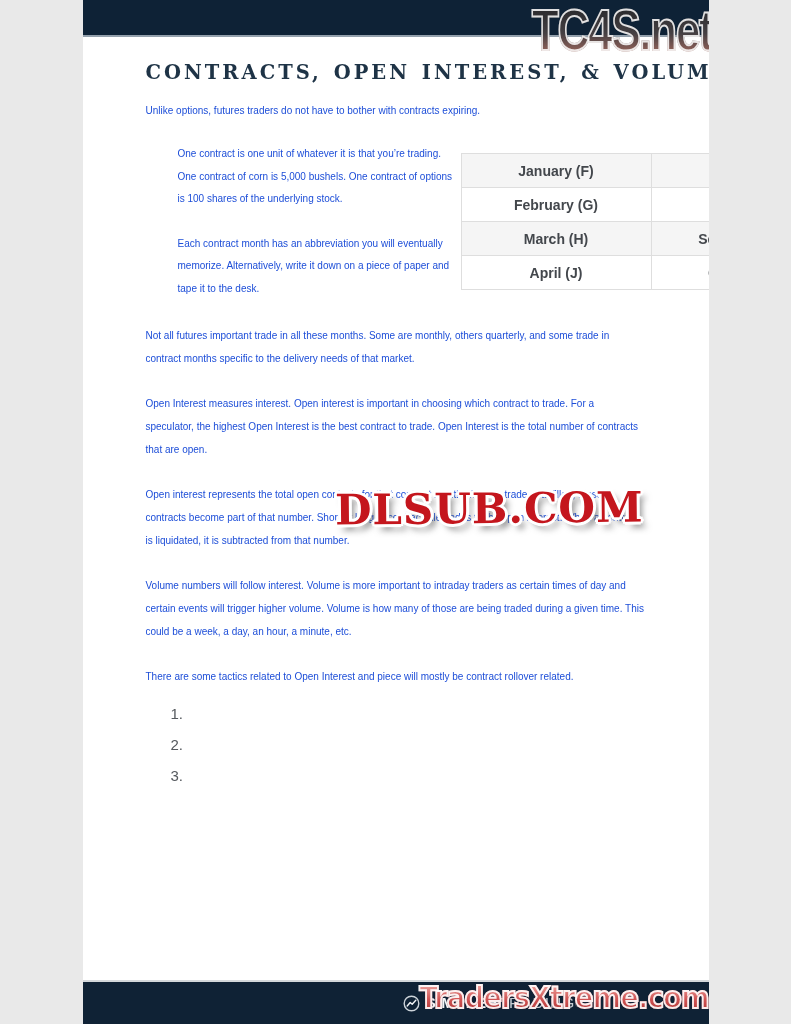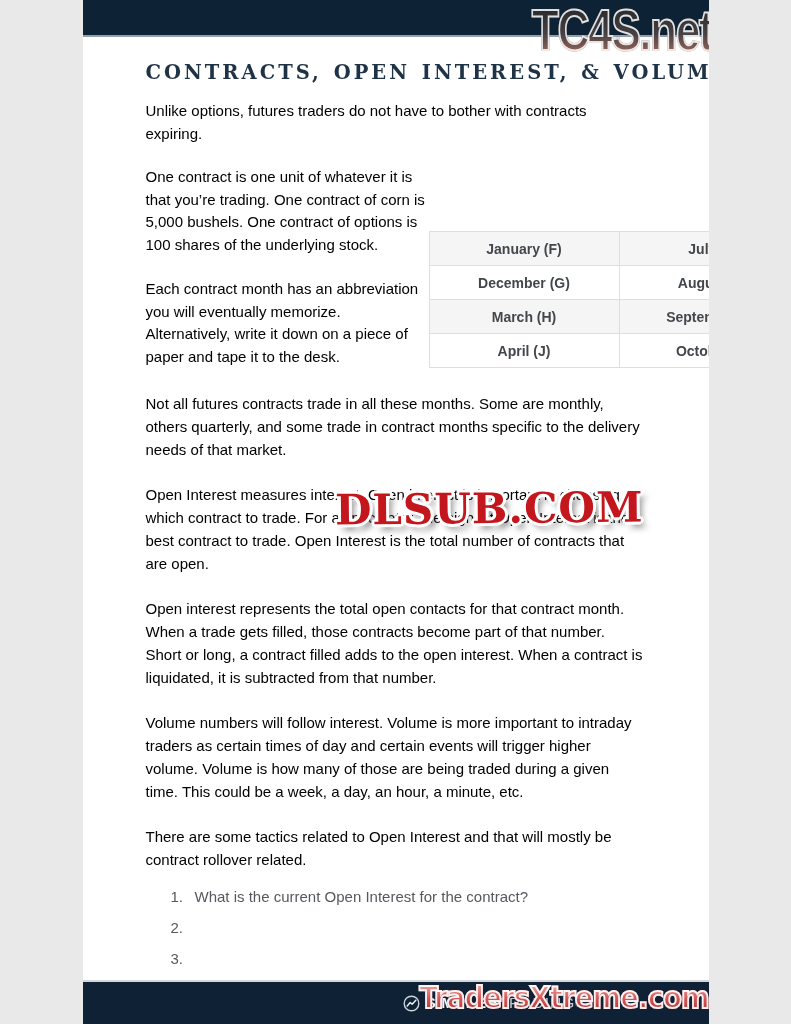--- a/index.html
+++ b/index.html
@@ -76,30 +76,31 @@
     margin-top: 24px;
     font-family: "DejaVu Serif", serif;
     font-weight: bold;
     font-size: 19.5px;
     letter-spacing: 3px;
     word-spacing: 2px;
     color: #1e3346;
     white-space: nowrap;
   }
   .body-text {
-    font-size: 15px;
+    font-size: 10px;
     line-height: 23px;
-    color: #000000;
+    color: #1d4ed8;
   }
   .intro { margin-top: 15px; }
 
   .columns {
     margin-top: 21px;
     display: flex;
-    align-items: flex-end;
+    align-items: center;
+    margin-left: 32px;
   }
   .left-col { width: 283px; flex: 0 0 283px; }
   .left-col p { line-height: 22.5px; }
   .left-col p + p { margin-top: 22px; }
 
   table.months {
     width: 381px; flex: 0 0 381px;
     border-collapse: collapse;
     background: #fff;
   }
@@ -175,51 +176,50 @@
         <p>Each contract month has an abbreviation you will eventually memorize. Alternatively, write it down on a piece of paper and tape it to the desk.</p>
       </div>
 
       <table class="months">
         <tbody>
           <tr>
             <td>January (F)</td>
             <td>July (N)</td>
           </tr>
           <tr>
-            <td>December (G)</td>
+            <td>February (G)</td>
             <td>August (Q)</td>
           </tr>
           <tr>
             <td>March (H)</td>
             <td>September (U)</td>
           </tr>
           <tr>
             <td>April (J)</td>
             <td>October (V)</td>
           </tr>
         </tbody>
       </table>
     </div>
 
-    <p class="body-text para first-after-cols">Not all futures contracts trade in all these months. Some are monthly, others quarterly, and some trade in contract months specific to the delivery needs of that market.</p>
+    <p class="body-text para first-after-cols">Not all futures important trade in all these months. Some are monthly, others quarterly, and some trade in contract months specific to the delivery needs of that market.</p>
 
 
     <p class="body-text para">Open Interest measures interest. Open interest is important in choosing which contract to trade. For a speculator, the highest Open Interest is the best contract to trade. Open Interest is the total number of contracts that are open.</p>
 
     <p class="body-text para">Open interest represents the total open contacts for that contract month. When a trade gets filled, those contracts become part of that number. Short or long, a contract filled adds to the open interest. When a contract is liquidated, it is subtracted from that number.</p>
 
     <p class="body-text para">Volume numbers will follow interest. Volume is more important to intraday traders as certain times of day and certain events will trigger higher volume. Volume is how many of those are being traded during a given time. This could be a week, a day, an hour, a minute, etc.</p>
 
 
-    <p class="body-text para">There are some tactics related to Open Interest and that will mostly be contract rollover related.</p>
+    <p class="body-text para">There are some tactics related to Open Interest and piece will mostly be contract rollover related.</p>
 
     <div class="checklist">
       <div class="check-item">
         <span class="check-num">1.</span>
-        <span>What is the current Open Interest for the contract?</span>
       </div>
       <div class="check-item">
         <span class="check-num">2.</span>
       </div>
       <div class="check-item">
         <span class="check-num">3.</span>
       </div>
     </div>
 
   </div>

